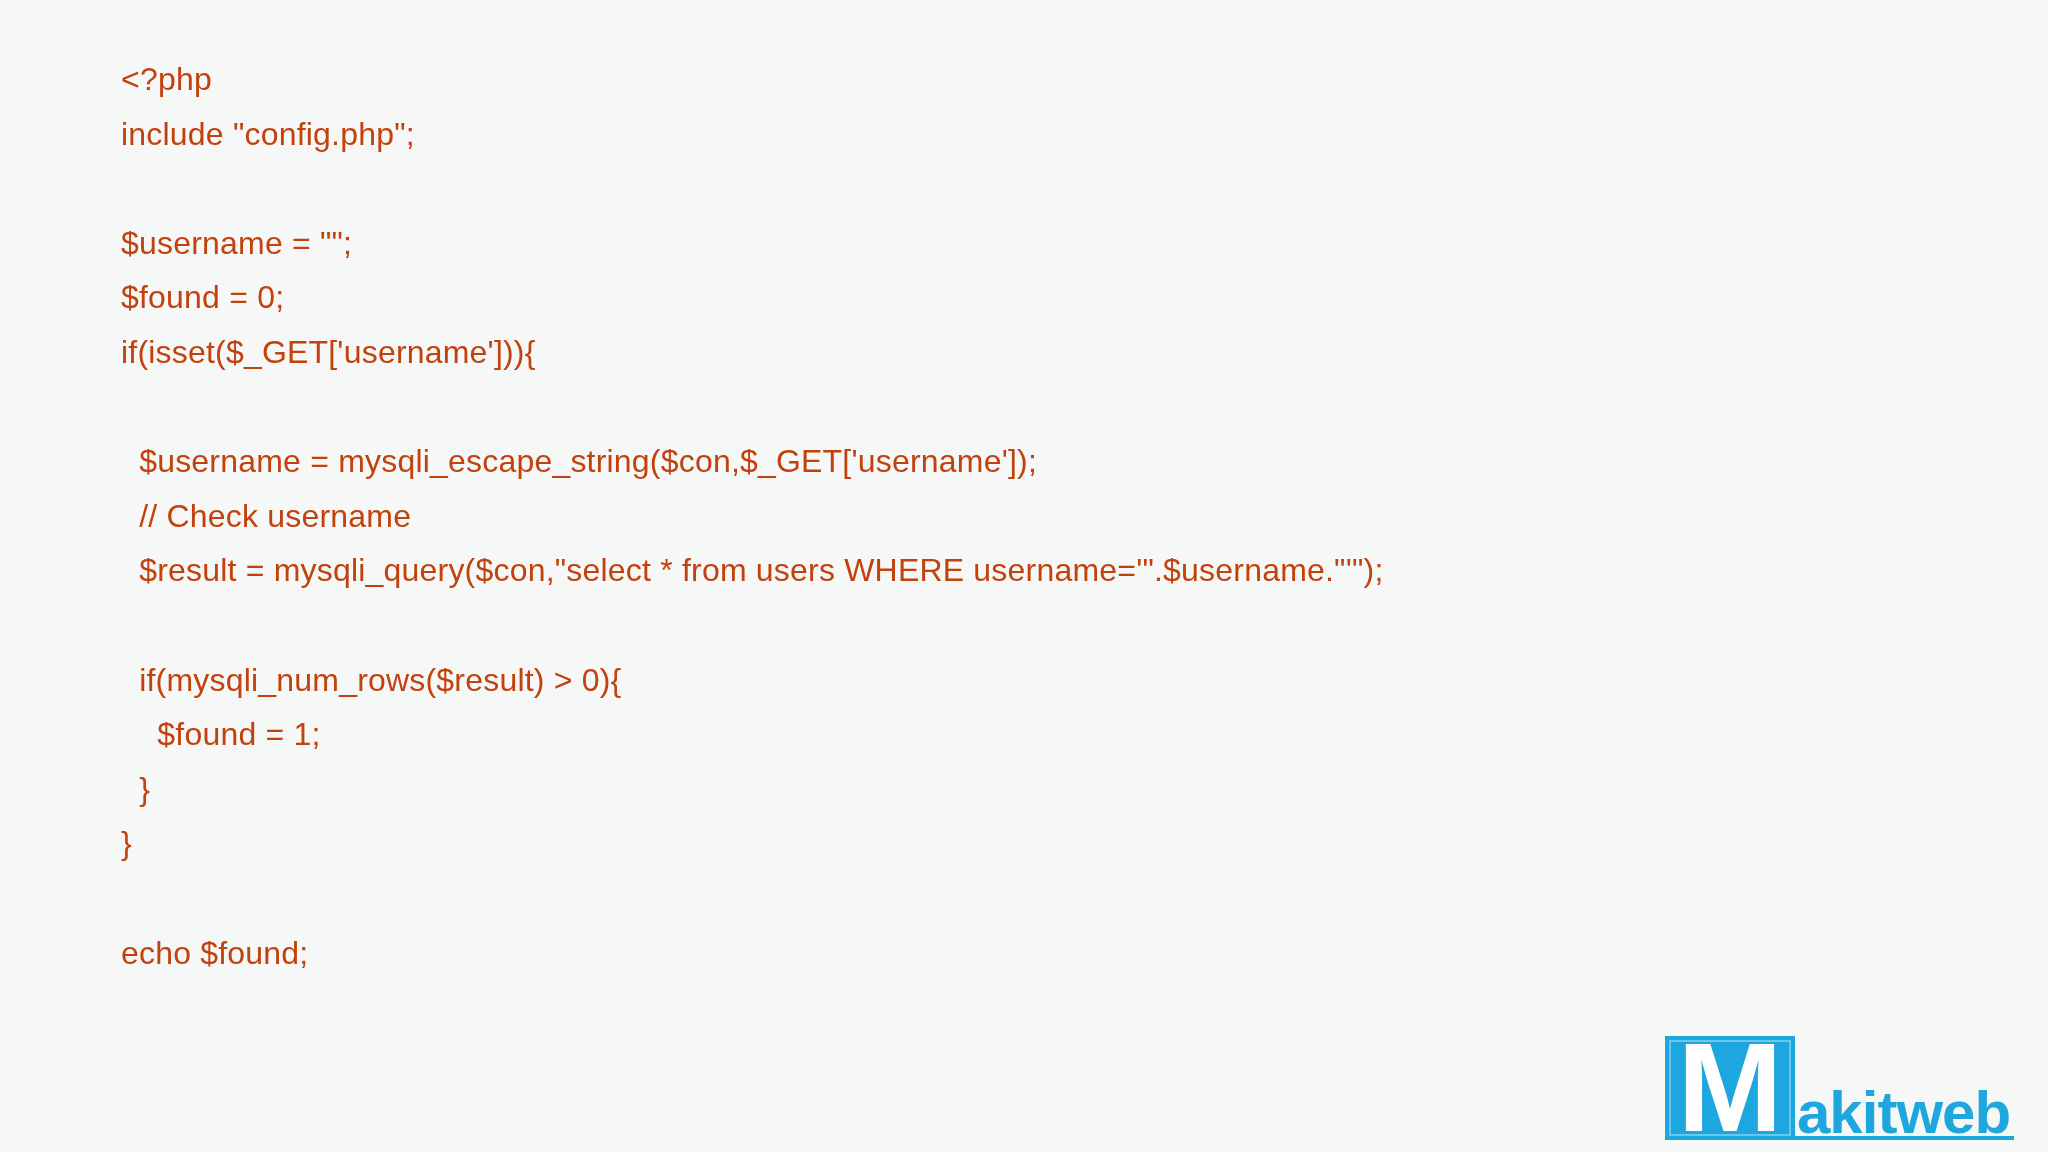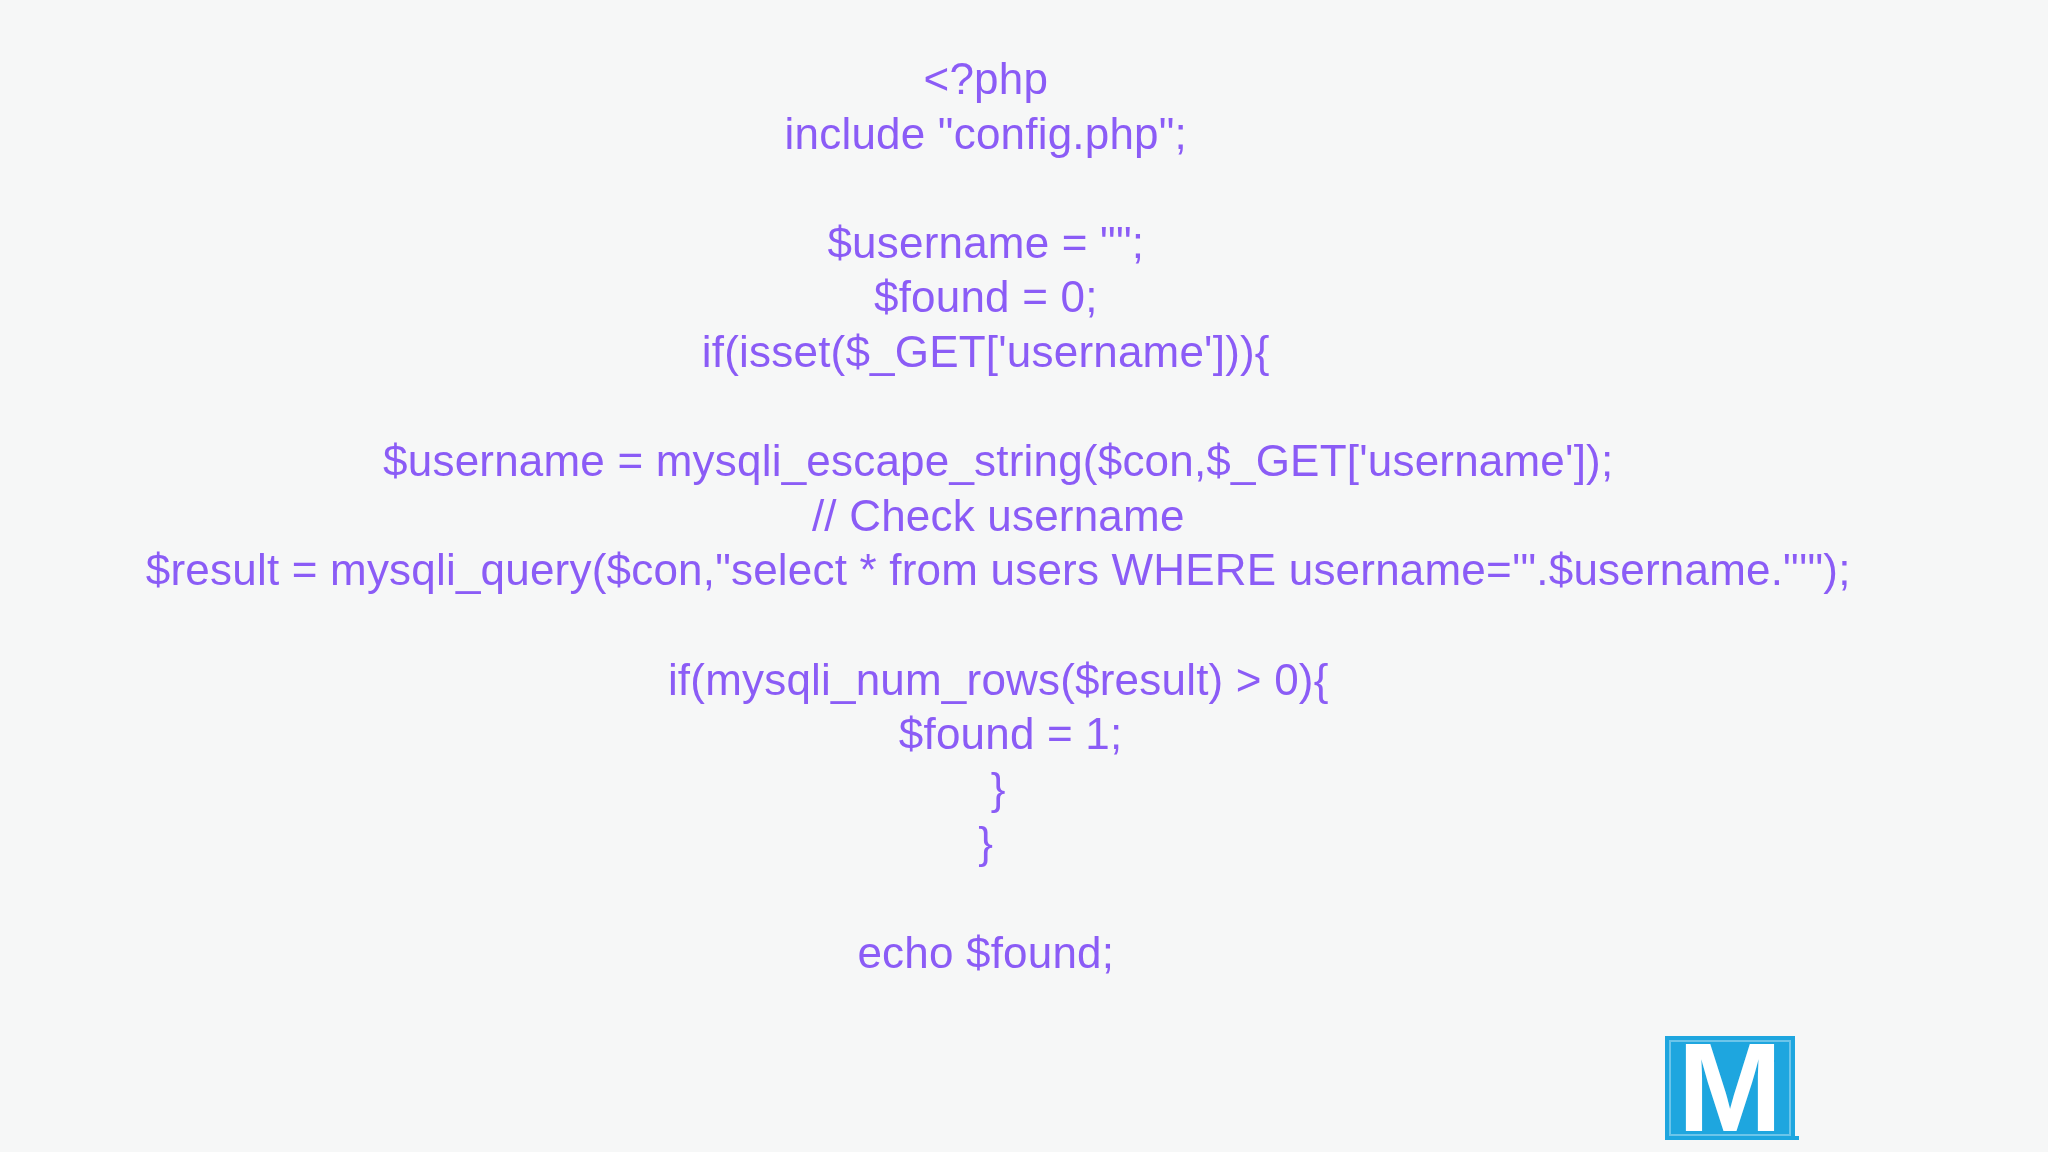--- a/index.html
+++ b/index.html
@@ -15,26 +15,25 @@
     font-family: "Liberation Sans", sans-serif;
   }
 
   
   pre.code {
     position: absolute;
     left: 121px;
     top: 52px;
     margin: 0;
     font-family: "Liberation Sans", sans-serif;
-    font-size: 44px;
+    font-size: 32px;
     line-height: 54.6px;
-    color: #8b5cf6;
+    color: #c2410c;
     white-space: pre;
     letter-spacing: 0.2px;
-    text-align: center;
   }
 
   
   .logo {
     position: absolute;
     left: 1665px;
     top: 1036px;
     height: 104px;
     display: flex;
     align-items: flex-end;
@@ -93,15 +92,16 @@
   if(mysqli_num_rows($result) &gt; 0){
     $found = 1;
   }
 }
 
 echo $found;</pre>
 
 <div class="logo">
   <div class="logo-m">M</div>
   <div class="logo-rest">
+    <span class="logo-word">akitweb</span>
     <div class="logo-underline"></div>
   </div>
 </div>
 
 </body></html>

